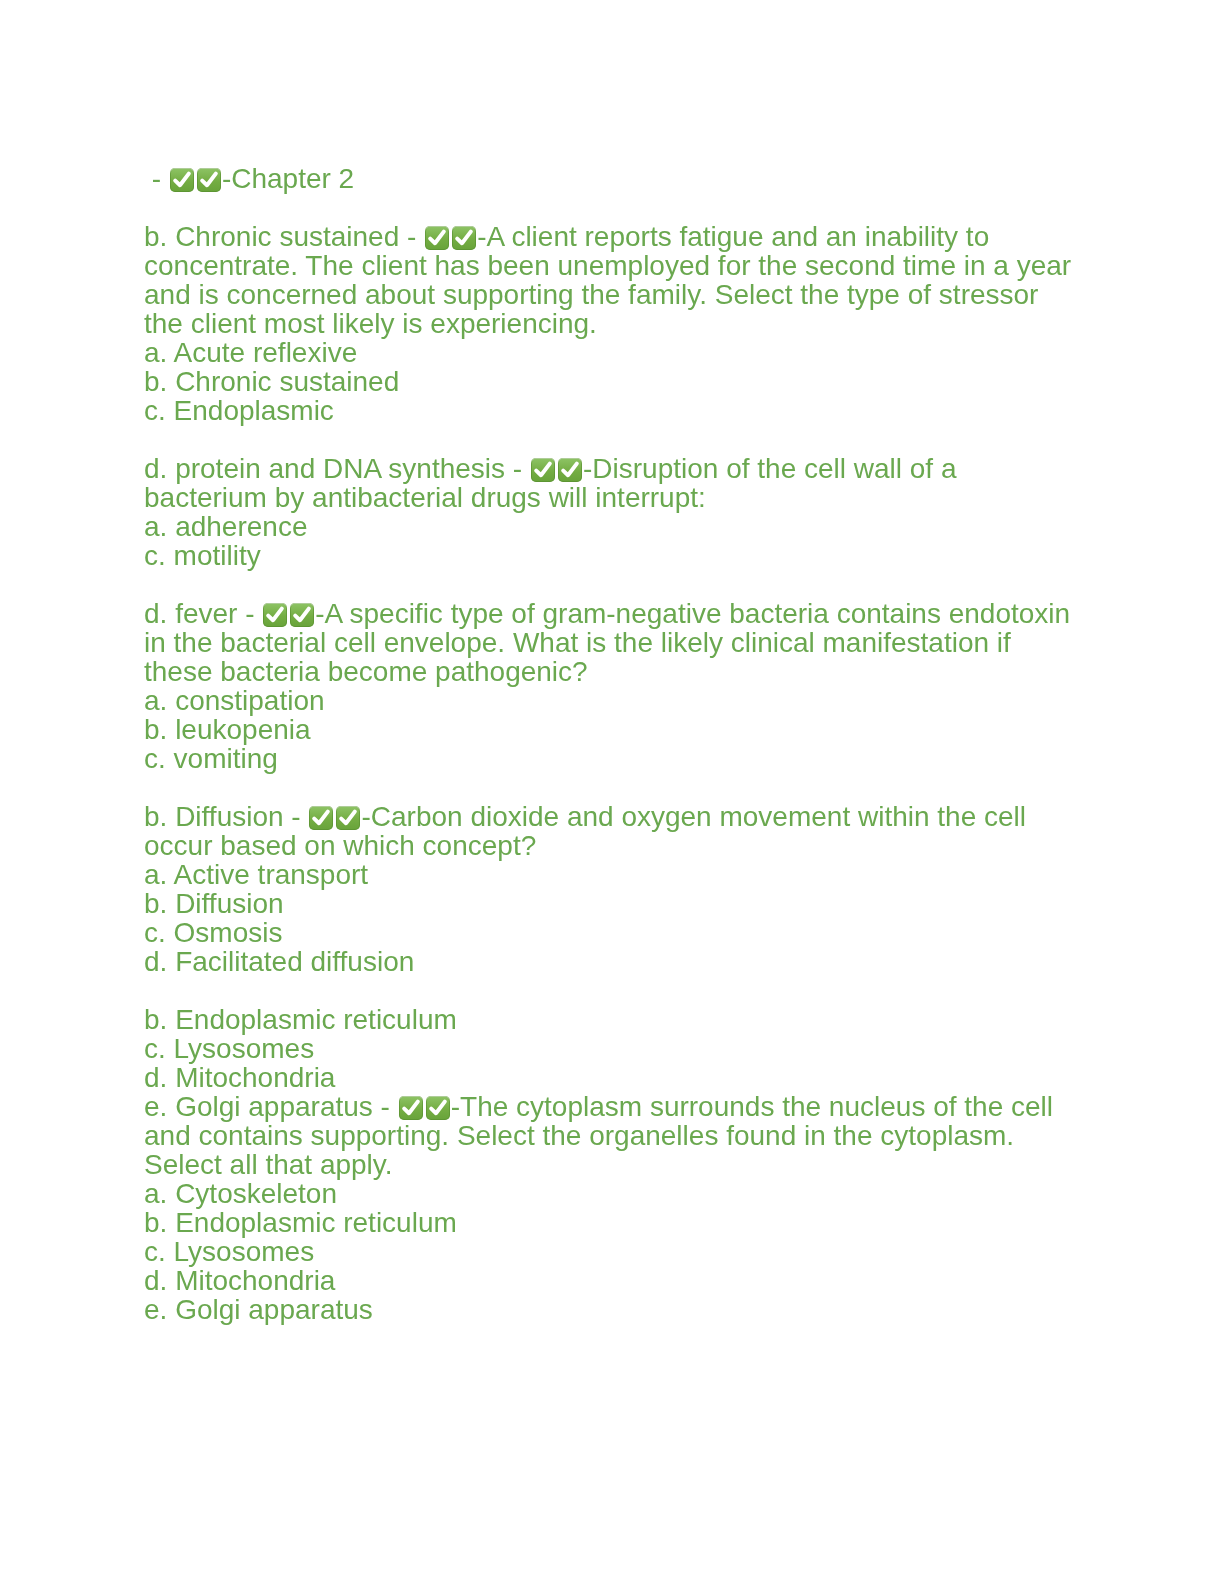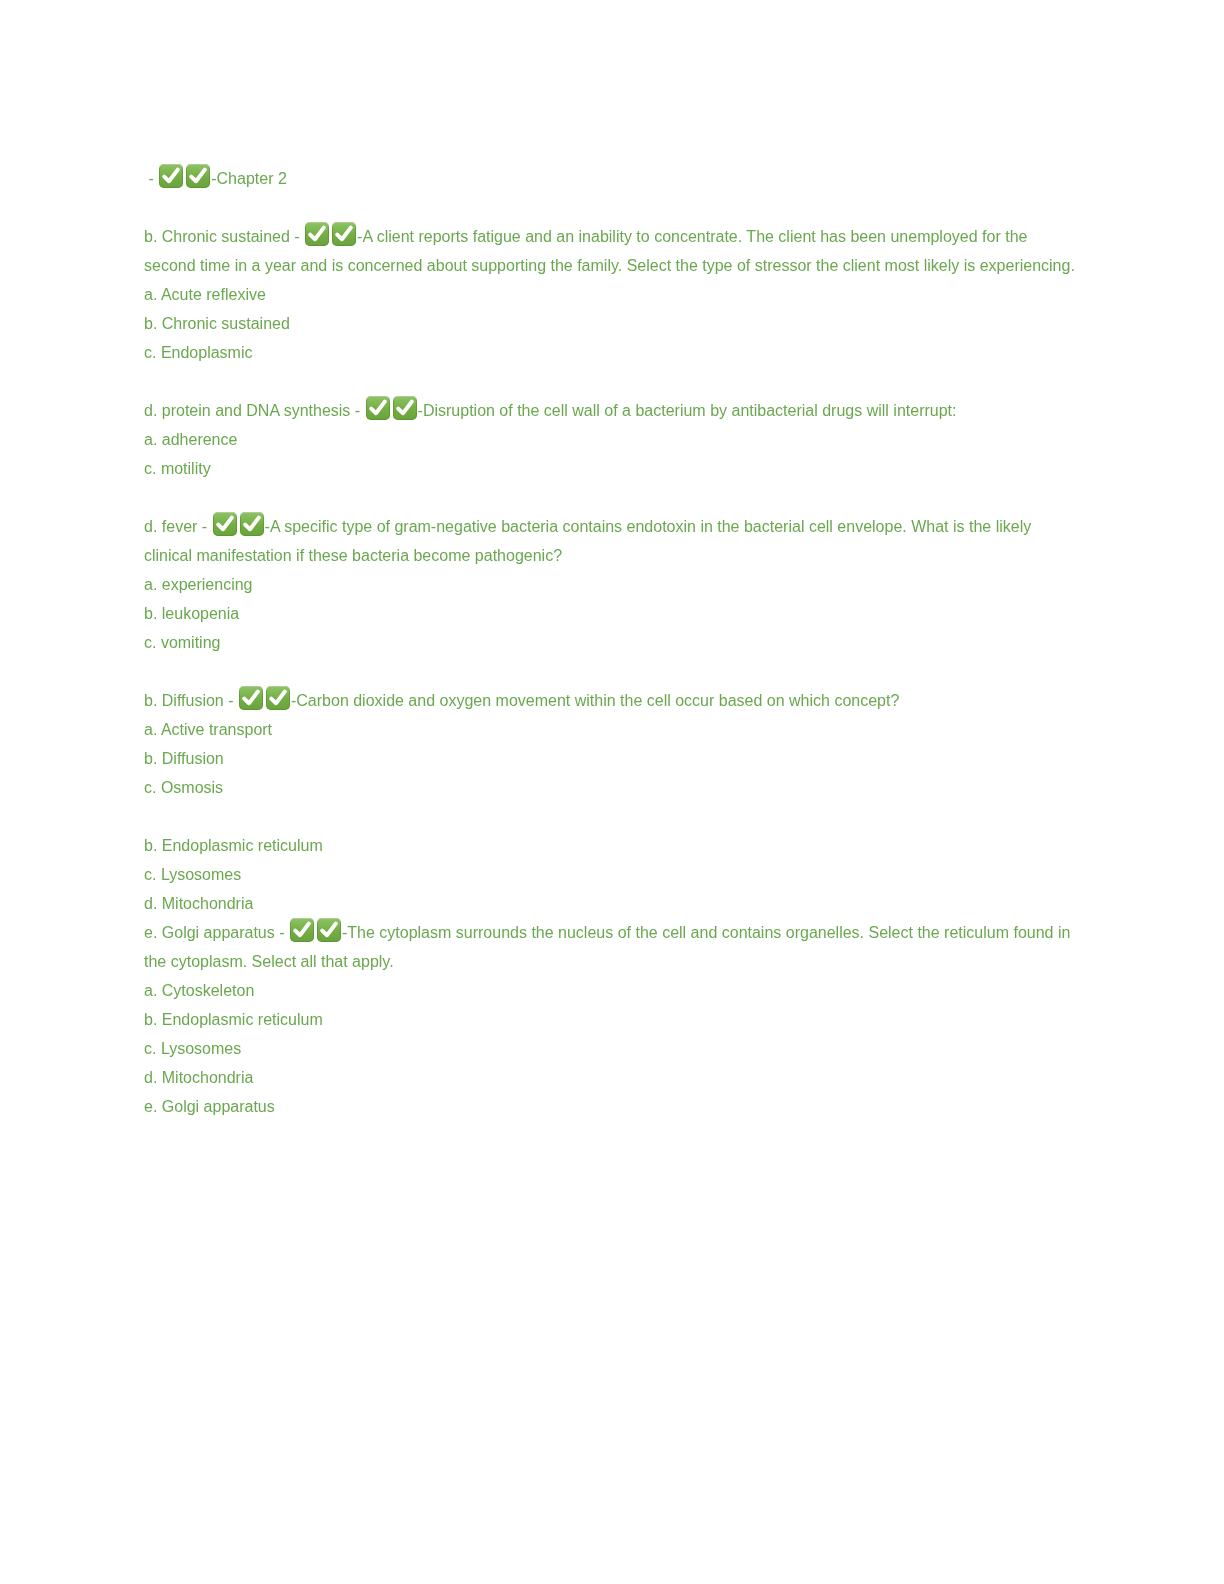--- a/index.html
+++ b/index.html
@@ -8,21 +8,21 @@
     background: #ffffff;
   }
   .page {
     position: relative;
     width: 1224px;
     height: 1584px;
     background: #ffffff;
     box-sizing: border-box;
     padding: 164px 144px 0 144px;
     font-family: "Liberation Sans", sans-serif;
-    font-size: 16px;
+    font-size: 28px;
     line-height: 29px;
     color: #6aa84f;
     overflow: hidden;
   }
   .t {
     white-space: pre-wrap;
     margin: 0;
   }
   .blank {
     height: 29px;
@@ -91,49 +91,50 @@
   </div>
 
   <div class="blank"></div>
 
   <div>
     <p class="t"><span>d. fever - </span><span class="check"><svg viewBox="0 0 24 24">
             <path d="M5.2 12.6 L10 17.2 L18.8 5.6"></path>
           </svg></span><span class="check"><svg viewBox="0 0 24 24">
             <path d="M5.2 12.6 L10 17.2 L18.8 5.6"></path>
           </svg></span><span>-A specific type of gram-negative bacteria contains endotoxin in the bacterial cell envelope. What is the likely clinical manifestation if these bacteria become pathogenic?</span></p>
-    <p class="t">a. experiencing</p>
+    <p class="t">a. constipation</p>
     <p class="t">b. leukopenia</p>
     <p class="t">c. vomiting</p>
   </div>
 
   <div class="blank"></div>
 
   <div>
     <p class="t"><span>b. Diffusion - </span><span class="check"><svg viewBox="0 0 24 24">
             <path d="M5.2 12.6 L10 17.2 L18.8 5.6"></path>
           </svg></span><span class="check"><svg viewBox="0 0 24 24">
             <path d="M5.2 12.6 L10 17.2 L18.8 5.6"></path>
           </svg></span><span>-Carbon dioxide and oxygen movement within the cell occur based on which concept?</span></p>
     <p class="t">a. Active transport</p>
     <p class="t">b. Diffusion</p>
     <p class="t">c. Osmosis</p>
+    <p class="t">d. Facilitated diffusion</p>
   </div>
 
   <div class="blank"></div>
 
   <div>
     <p class="t">b. Endoplasmic reticulum</p>
     <p class="t">c. Lysosomes</p>
     <p class="t">d. Mitochondria</p>
     <p class="t"><span>e. Golgi apparatus - </span><span class="check"><svg viewBox="0 0 24 24">
             <path d="M5.2 12.6 L10 17.2 L18.8 5.6"></path>
           </svg></span><span class="check"><svg viewBox="0 0 24 24">
             <path d="M5.2 12.6 L10 17.2 L18.8 5.6"></path>
-          </svg></span><span>-The cytoplasm surrounds the nucleus of the cell and contains organelles. Select the reticulum found in the cytoplasm. Select all that apply.</span></p>
+          </svg></span><span>-The cytoplasm surrounds the nucleus of the cell and contains supporting. Select the organelles found in the cytoplasm. Select all that apply.</span></p>
     <p class="t">a. Cytoskeleton</p>
     <p class="t">b. Endoplasmic reticulum</p>
     <p class="t">c. Lysosomes</p>
     <p class="t">d. Mitochondria</p>
     <p class="t">e. Golgi apparatus</p>
   </div>
 
 </div>
 
 </body></html>

